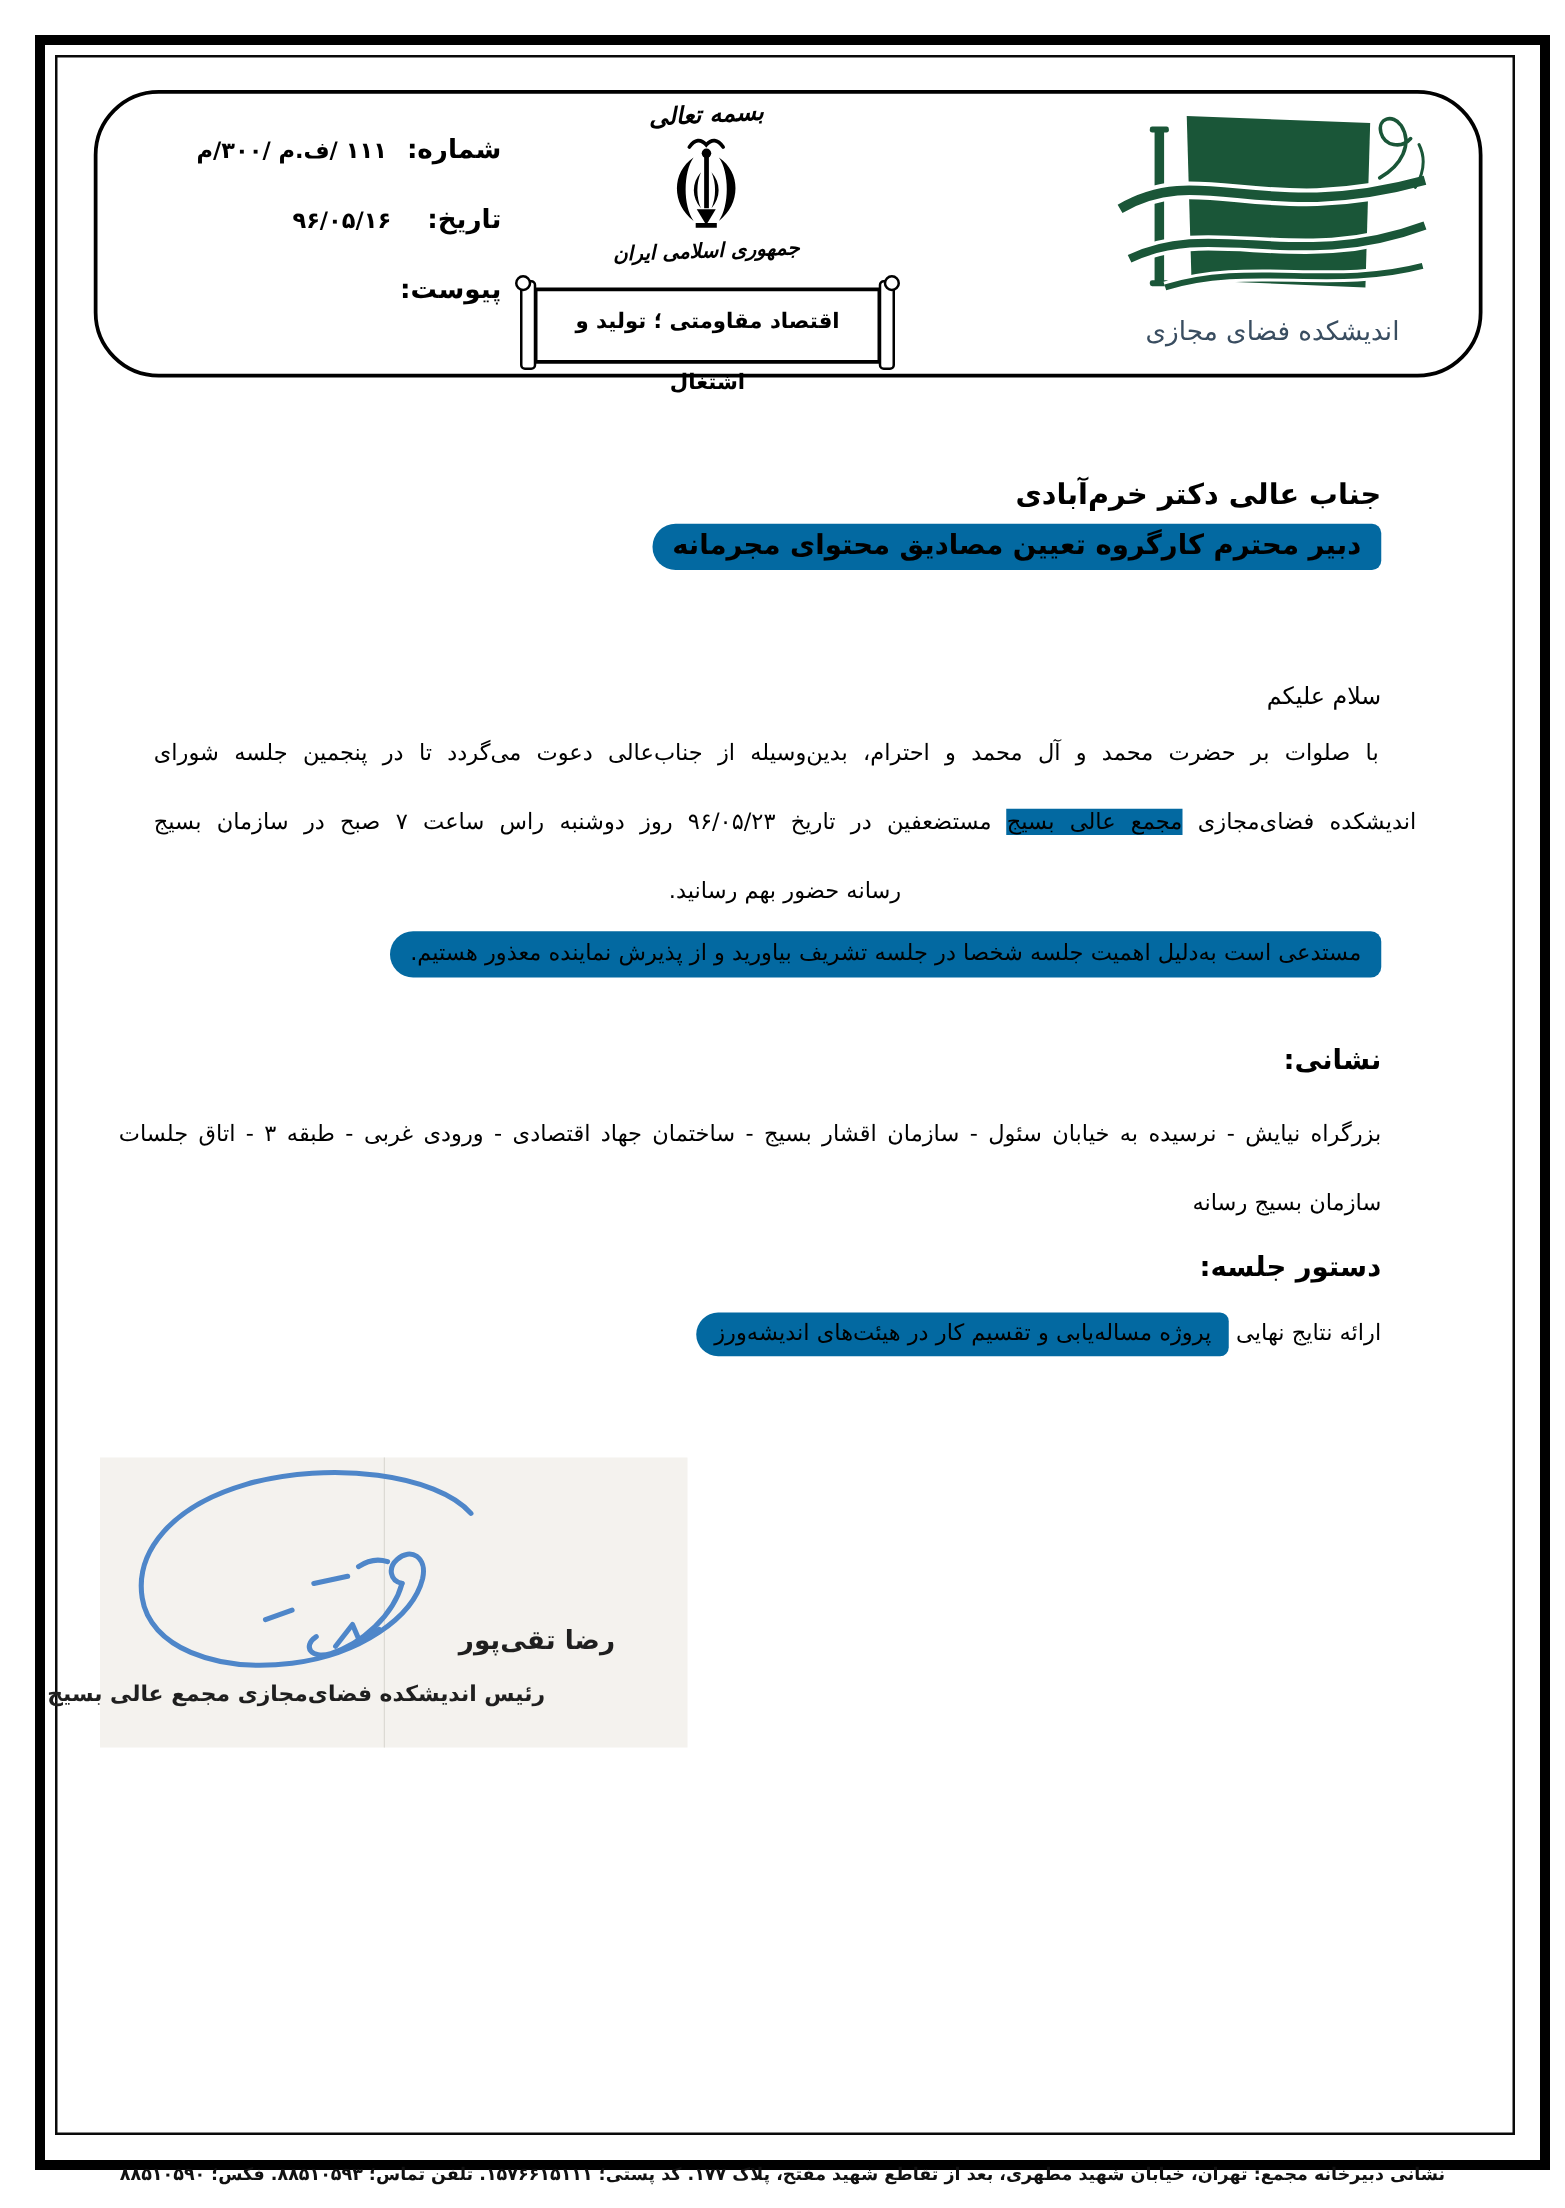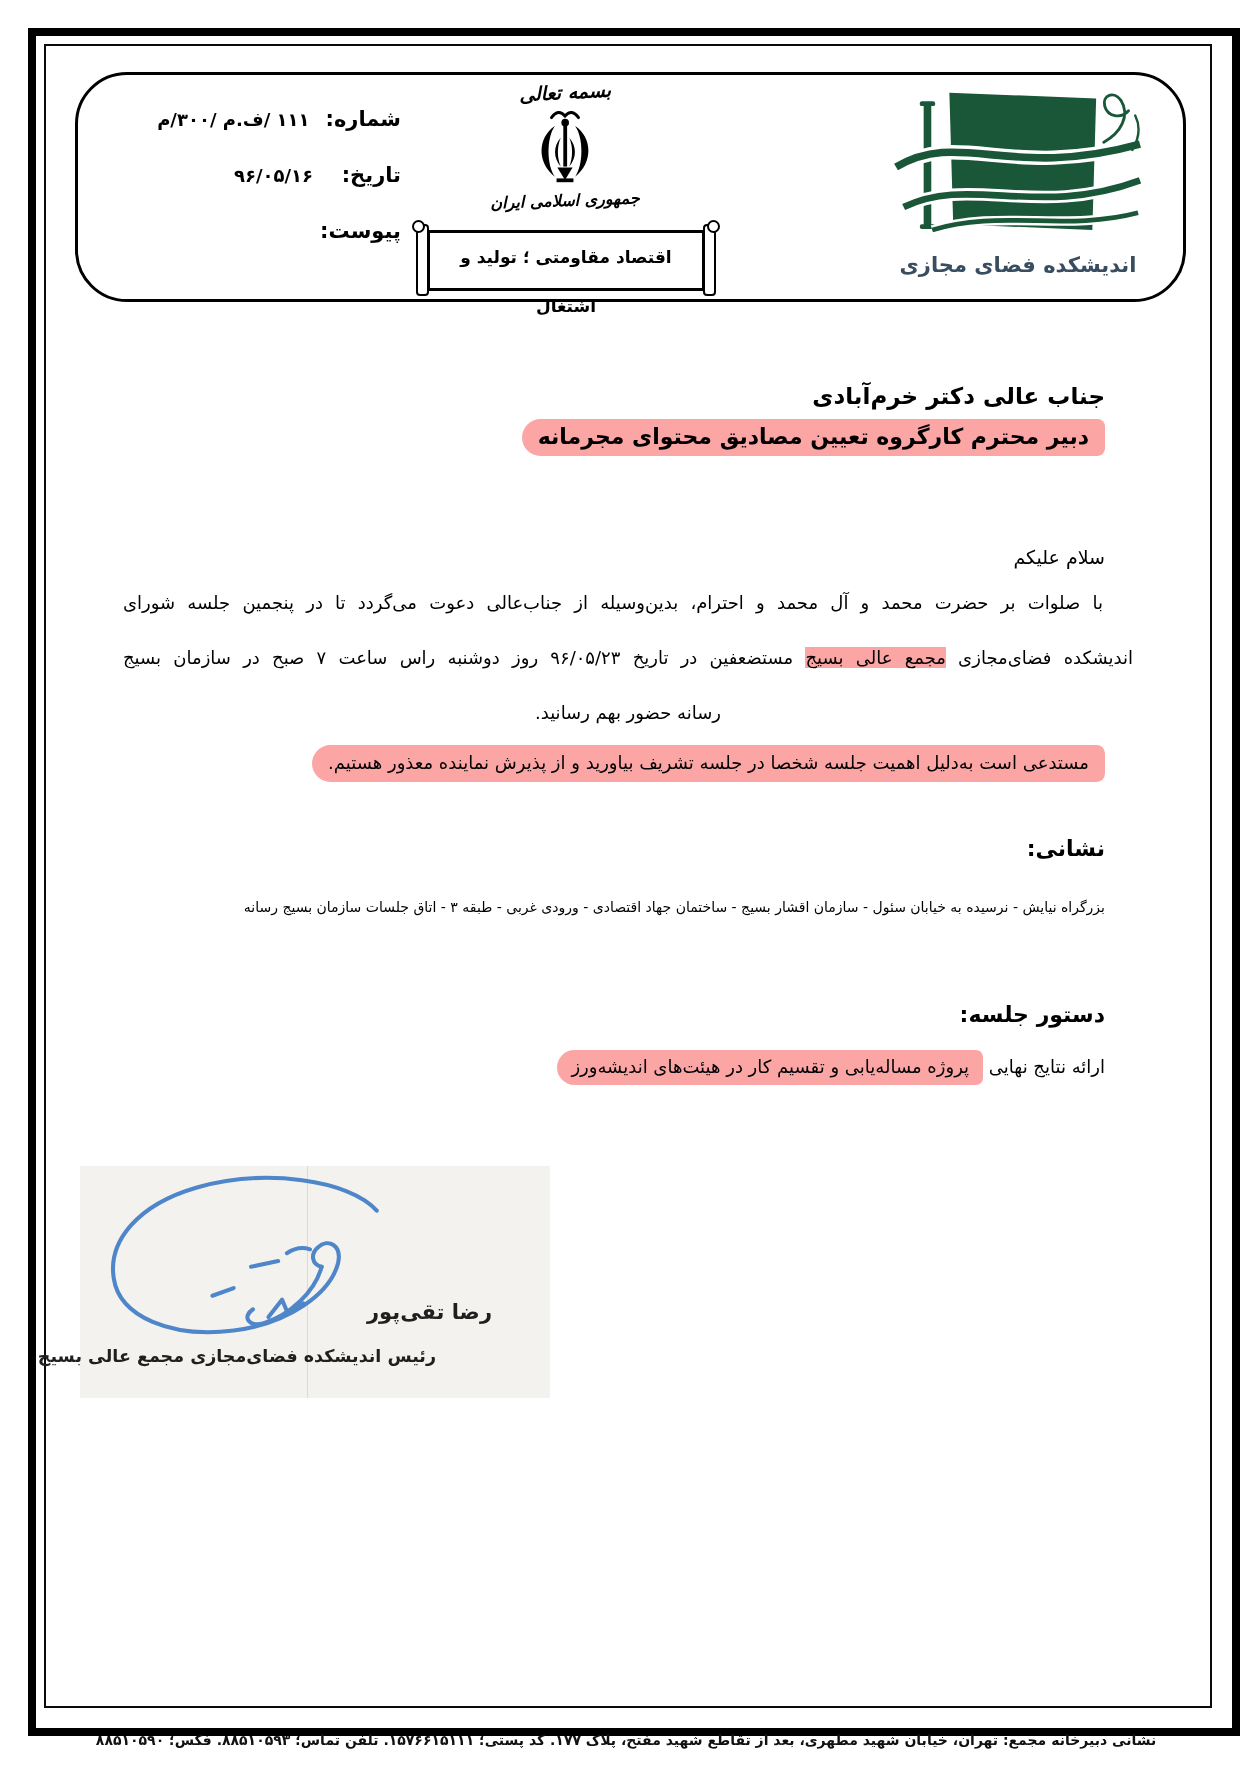--- a/index.html
+++ b/index.html
@@ -30,37 +30,37 @@
     background:#fff;text-align:center;line-height:49px;font-weight:bold;font-size:17px;direction:rtl;}
   .pole{position:absolute;width:9px;height:68px;border:2px solid #000;background:#fff;border-radius:4px;top:-9px;}
   .pole-l{left:-14px;}
   .pole-r{right:-14px;}
   .knob{position:absolute;width:9px;height:9px;border:2px solid #000;border-radius:50%;background:#fff;top:-13px;}
   .knob-l{left:-18px;}
   .knob-r{right:-18px;}
 
   .org{position:absolute;left:795px;top:12px;width:290px;text-align:center;}
   .org-logo{display:block;margin:0 auto;}
-  .org-name{margin-top:4px;font-weight:bold;font-size:21px;color:#394d60;direction:rtl;white-space:nowrap;}
+  .org-name{margin-top:4px;font-weight:normal;font-size:21px;color:#394d60;direction:rtl;white-space:nowrap;}
   .recipient{position:absolute;left:95px;top:383px;width:1010px;text-align:right;direction:rtl;}
   .recipient-line1{font-weight:bold;font-size:23px;}
   .recipient-line2{margin-top:15px;font-weight:bold;font-size:22px;}
-  .hl{background:#fca5a5;}
+  .hl{background:#0369a1;}
   .hl-title{padding:5px 16px 7px;border-radius:20px 8px 8px 20px;}
   .salutation{position:absolute;left:95px;top:546px;width:1010px;text-align:right;direction:rtl;font-size:19px;}
   .body-par{position:absolute;left:95px;top:575px;width:1010px;direction:rtl;font-size:18px;margin-left:28px;}
   .bl{line-height:55px;text-align:center;}
   .bl-just{text-align:justify;text-align-last:justify;}
   .indent1{padding-right:30px;}
   .notice{position:absolute;left:95px;top:752px;width:1010px;direction:rtl;text-align:right;font-size:18px;}
   .hl-notice{padding:7px 16px 9px;border-radius:22px 10px 10px 22px;}
   .sec-head{position:absolute;left:95px;width:1010px;direction:rtl;text-align:right;font-weight:bold;font-size:22px;}
   .addr-head{top:836px;}
   .address{position:absolute;left:95px;top:880px;width:1010px;direction:rtl;text-align:justify;
-    font-size:14px;line-height:55px;}
+    font-size:18px;line-height:55px;}
   .agenda-head{top:1002px;}
   .agenda{position:absolute;left:95px;top:1056px;width:1010px;direction:rtl;text-align:right;font-size:18px;}
   .hl-agenda{padding:6px 14px 8px;border-radius:20px 8px 8px 20px;}
 
   
   .sig-scan{position:absolute;left:80px;top:1166px;width:470px;height:232px;background:#f4f2ee;}
   .scan-line{position:absolute;left:227px;top:0;width:1px;height:232px;background:#dcdad4;}
   .sig-svg{position:absolute;left:8px;top:6px;}
   .sig-name{position:absolute;left:352px;top:1300px;width:140px;text-align:right;direction:rtl;
     font-weight:bold;font-size:21px;color:#1f1f1f;white-space:nowrap;}

